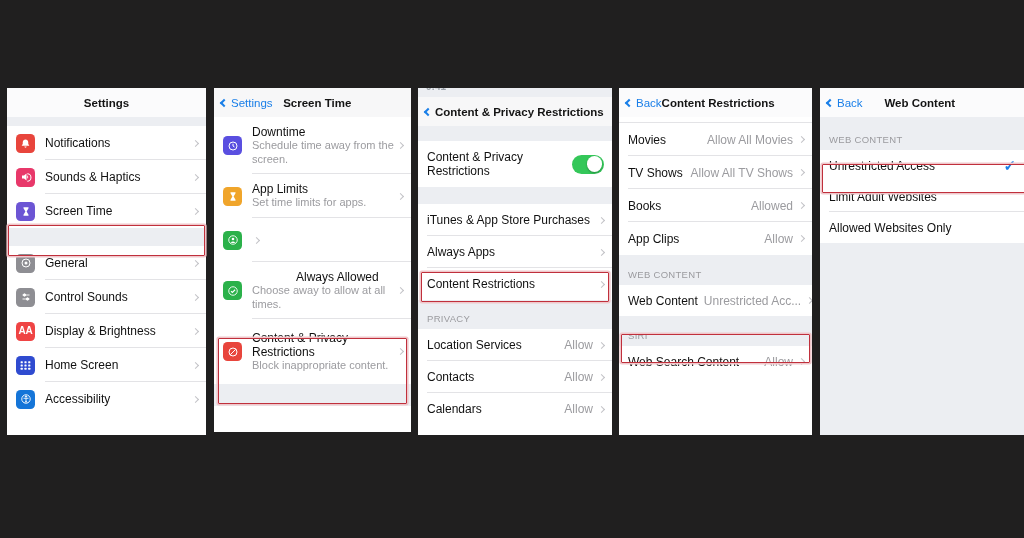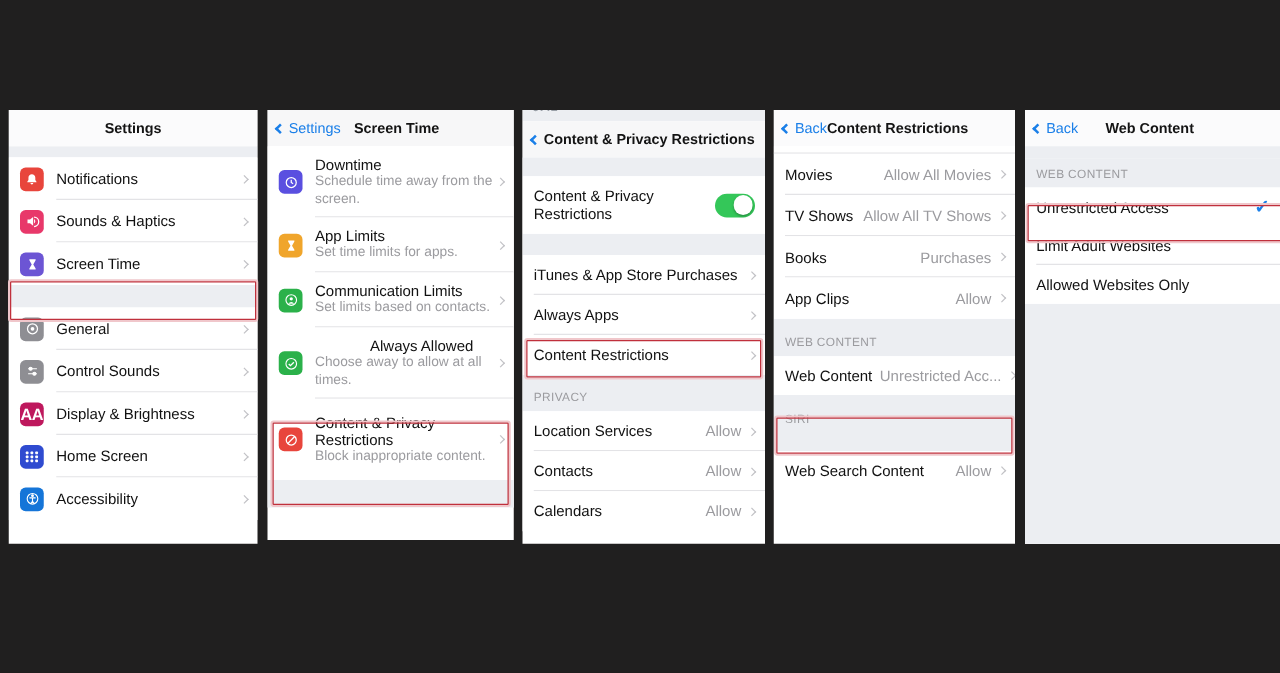--- a/index.html
+++ b/index.html
@@ -243,21 +243,21 @@
               <line x1="5" y1="16" x2="19" y2="16"></line>
               <circle cx="15" cy="16" r="2.4" fill="#fff"></circle>
             </svg>
         </span>
         <span class="label">Control Sounds</span>
         <span class="chev-r"></span>
         <span class="sep"></span>
       </div>
 
       <div class="row">
-        <span class="ico" style="background:#be185d; font-size:13px; font-weight:bold; letter-spacing:-0.3px;">AA</span>
+        <span class="ico" style="background:#ef4444; font-size:10px; font-weight:bold; letter-spacing:-0.3px;">AA</span>
         <span class="label">Display &amp; Brightness</span>
         <span class="chev-r"></span>
         <span class="sep"></span>
       </div>
 
       <div class="row">
         <span class="ico" style="background:#2f4bd0">
           <svg width="13" height="13" viewBox="0 0 24 24" fill="#fff">
               <rect x="3" y="4" width="4" height="4" rx="1"></rect>
               <rect x="10" y="4" width="4" height="4" rx="1"></rect>
@@ -331,24 +331,20 @@
       </div>
 
       <div class="row2" style="height:44px;">
         <span class="ico" style="background:#2bb14a">
           <svg width="12" height="12" viewBox="0 0 24 24" fill="none" stroke="#fff" stroke-width="1.8">
               <circle cx="12" cy="12" r="8.5"></circle>
               <circle cx="12" cy="10" r="2.6" fill="#fff" stroke="none"></circle>
               <path d="M7.5 18a5 5 0 0 1 9 0" fill="#fff" stroke="none"></path>
             </svg>
         </span>
-        <span class="txtwrap">
-          <span class="t1" style="display:block;">Communication Limits</span>
-          <span class="t2" style="display:block;">Set limits based on contacts.</span>
-        </span>
         <span class="chev-r"></span>
         <span class="sep"></span>
       </div>
 
       <div class="row2" style="height:57px;">
         <span class="ico" style="background:#2bb14a">
           <svg width="12" height="12" viewBox="0 0 24 24" fill="none" stroke="#fff" stroke-width="1.8">
               <circle cx="12" cy="12" r="8.5"></circle>
               <path d="M8 12.3l2.7 2.7L16.2 9.5" stroke-width="2.2"></path>
             </svg>
@@ -464,39 +460,39 @@
         <span class="sep"></span>
       </div>
       <div class="row sep-full" style="min-height:33px;">
         <span class="label">TV Shows</span>
         <span class="value">Allow All TV Shows</span>
         <span class="chev-r"></span>
         <span class="sep"></span>
       </div>
       <div class="row sep-full" style="min-height:33px;">
         <span class="label">Books</span>
-        <span class="value">Purchases</span>
+        <span class="value">Allowed</span>
         <span class="chev-r"></span>
         <span class="sep"></span>
       </div>
       <div class="row nosep" style="min-height:33px;">
         <span class="label">App Clips</span>
         <span class="value">Allow</span>
         <span class="chev-r"></span>
       </div>
 
       <div class="sechdr" style="padding-top:14px; padding-bottom:5px;">WEB CONTENT</div>
 
       <div class="row nosep" style="min-height:31px;">
         <span class="label" style="flex:0 0 auto;">Web Content</span>
         <span class="value" style="margin-left:6px;">Unrestricted Acc...</span>
         <span class="chev-r"></span>
       </div>
 
-      <div class="sechdr" style="padding-top:14px; padding-bottom:20px;">SIRI</div>
+      <div class="sechdr" style="padding-top:14px; padding-bottom:5px;">SIRI</div>
 
       <div class="row nosep" style="min-height:31px;">
         <span class="label">Web Search Content</span>
         <span class="value">Allow</span>
         <span class="chev-r"></span>
       </div>
     </div>
   </div>
 
   <div class="hl" style="left:621px; top:334px; width:189px; height:29px;"></div>

